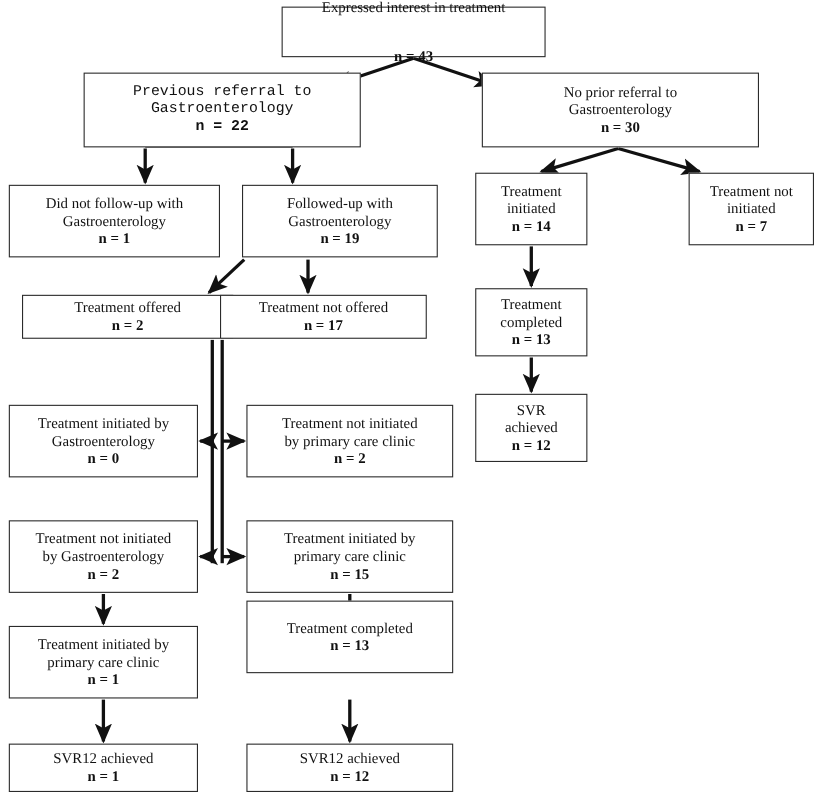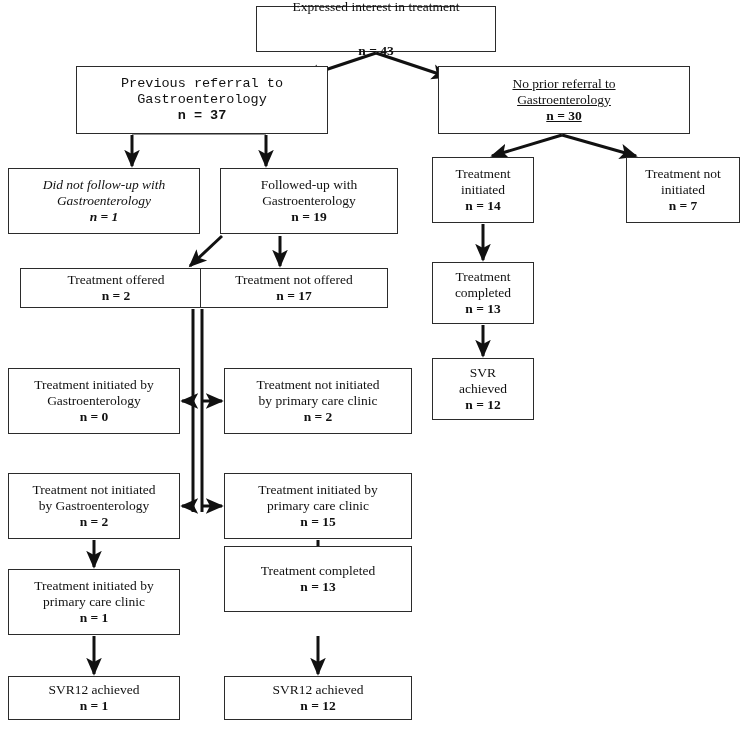--- a/index.html
+++ b/index.html
@@ -103,30 +103,30 @@
   </svg>
 
   <div class="node" style="left:256px; top:6px; width:240px; height:46px;gap:28px;">
     <span class="line">Expressed interest in treatment</span>
     <span class="count">n = 43</span>
   </div>
 
   <div class="node" style="left:76px; top:66px; width:252px; height:68px;font-family:Liberation Mono, monospace;">
     <span class="line">Previous referral to</span>
     <span class="line">Gastroenterology</span>
-    <span class="count">n = 37</span>
-  </div>
-
-  <div class="node" style="left:438px; top:66px; width:252px; height:68px;text-decoration:underline;">
+    <span class="count">n = 22</span>
+  </div>
+
+  <div class="node" style="left:438px; top:66px; width:252px; height:68px;">
     <span class="line">No prior referral to</span>
     <span class="line">Gastroenterology</span>
     <span class="count">n = 30</span>
   </div>
 
-  <div class="node" style="left:8px; top:168px; width:192px; height:66px;font-style:italic;">
+  <div class="node" style="left:8px; top:168px; width:192px; height:66px;">
     <span class="line">Did not follow-up with</span>
     <span class="line">Gastroenterology</span>
     <span class="count">n = 1</span>
   </div>
 
   <div class="node" style="left:220px; top:168px; width:178px; height:66px;">
     <span class="line">Followed-up with</span>
     <span class="line">Gastroenterology</span>
     <span class="count">n = 19</span>
   </div>

